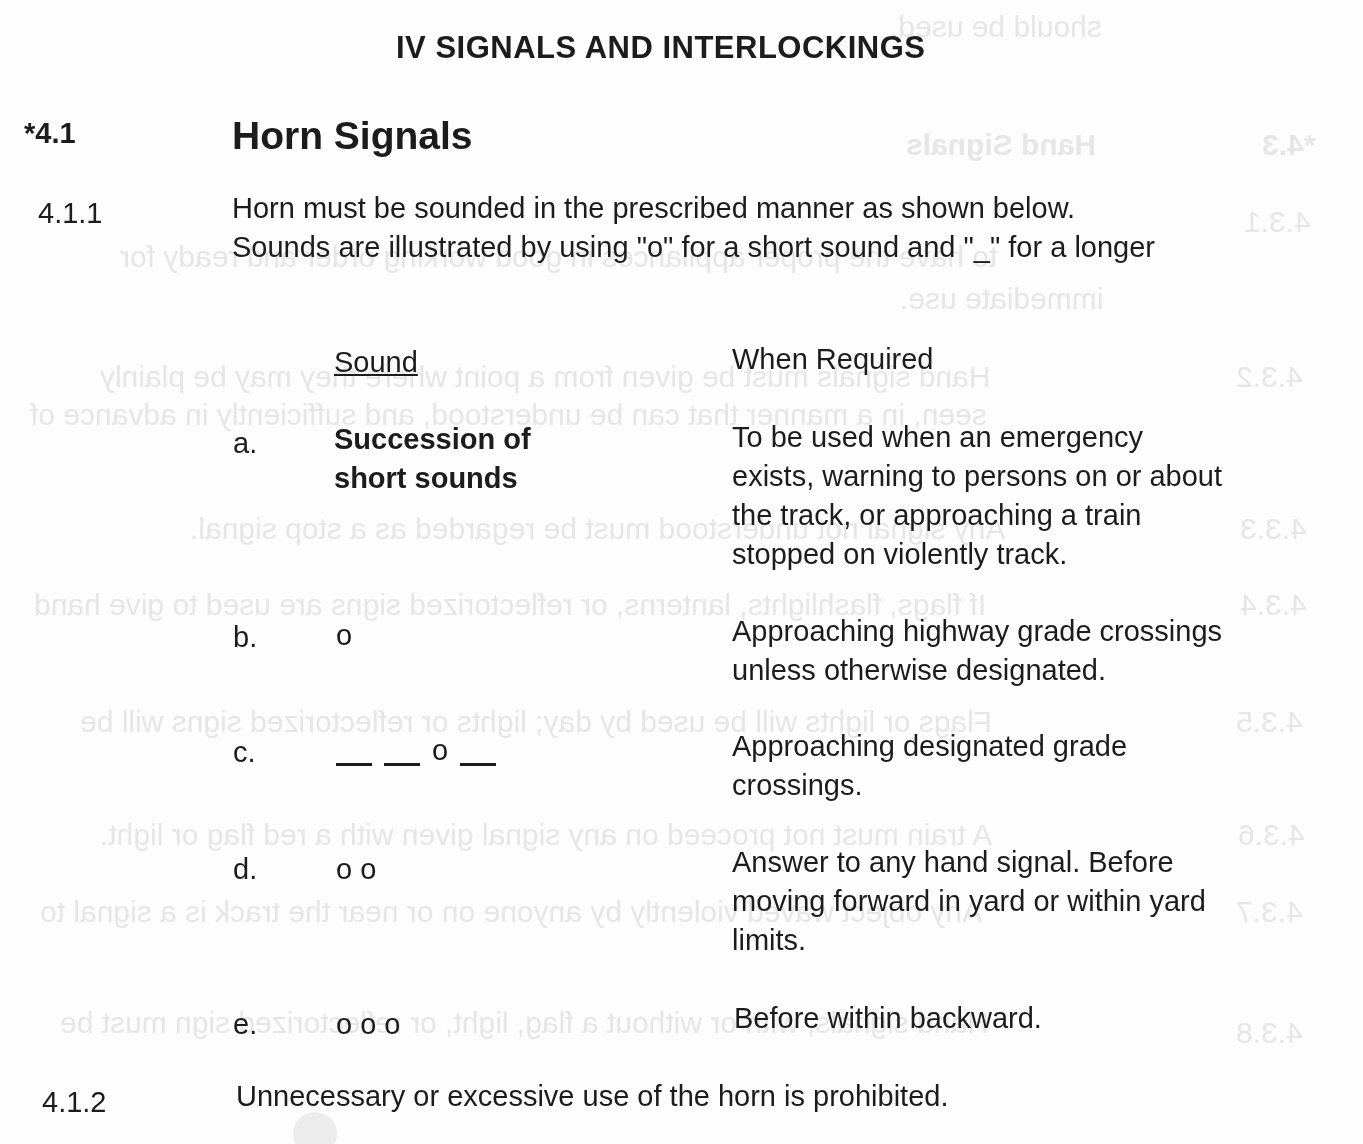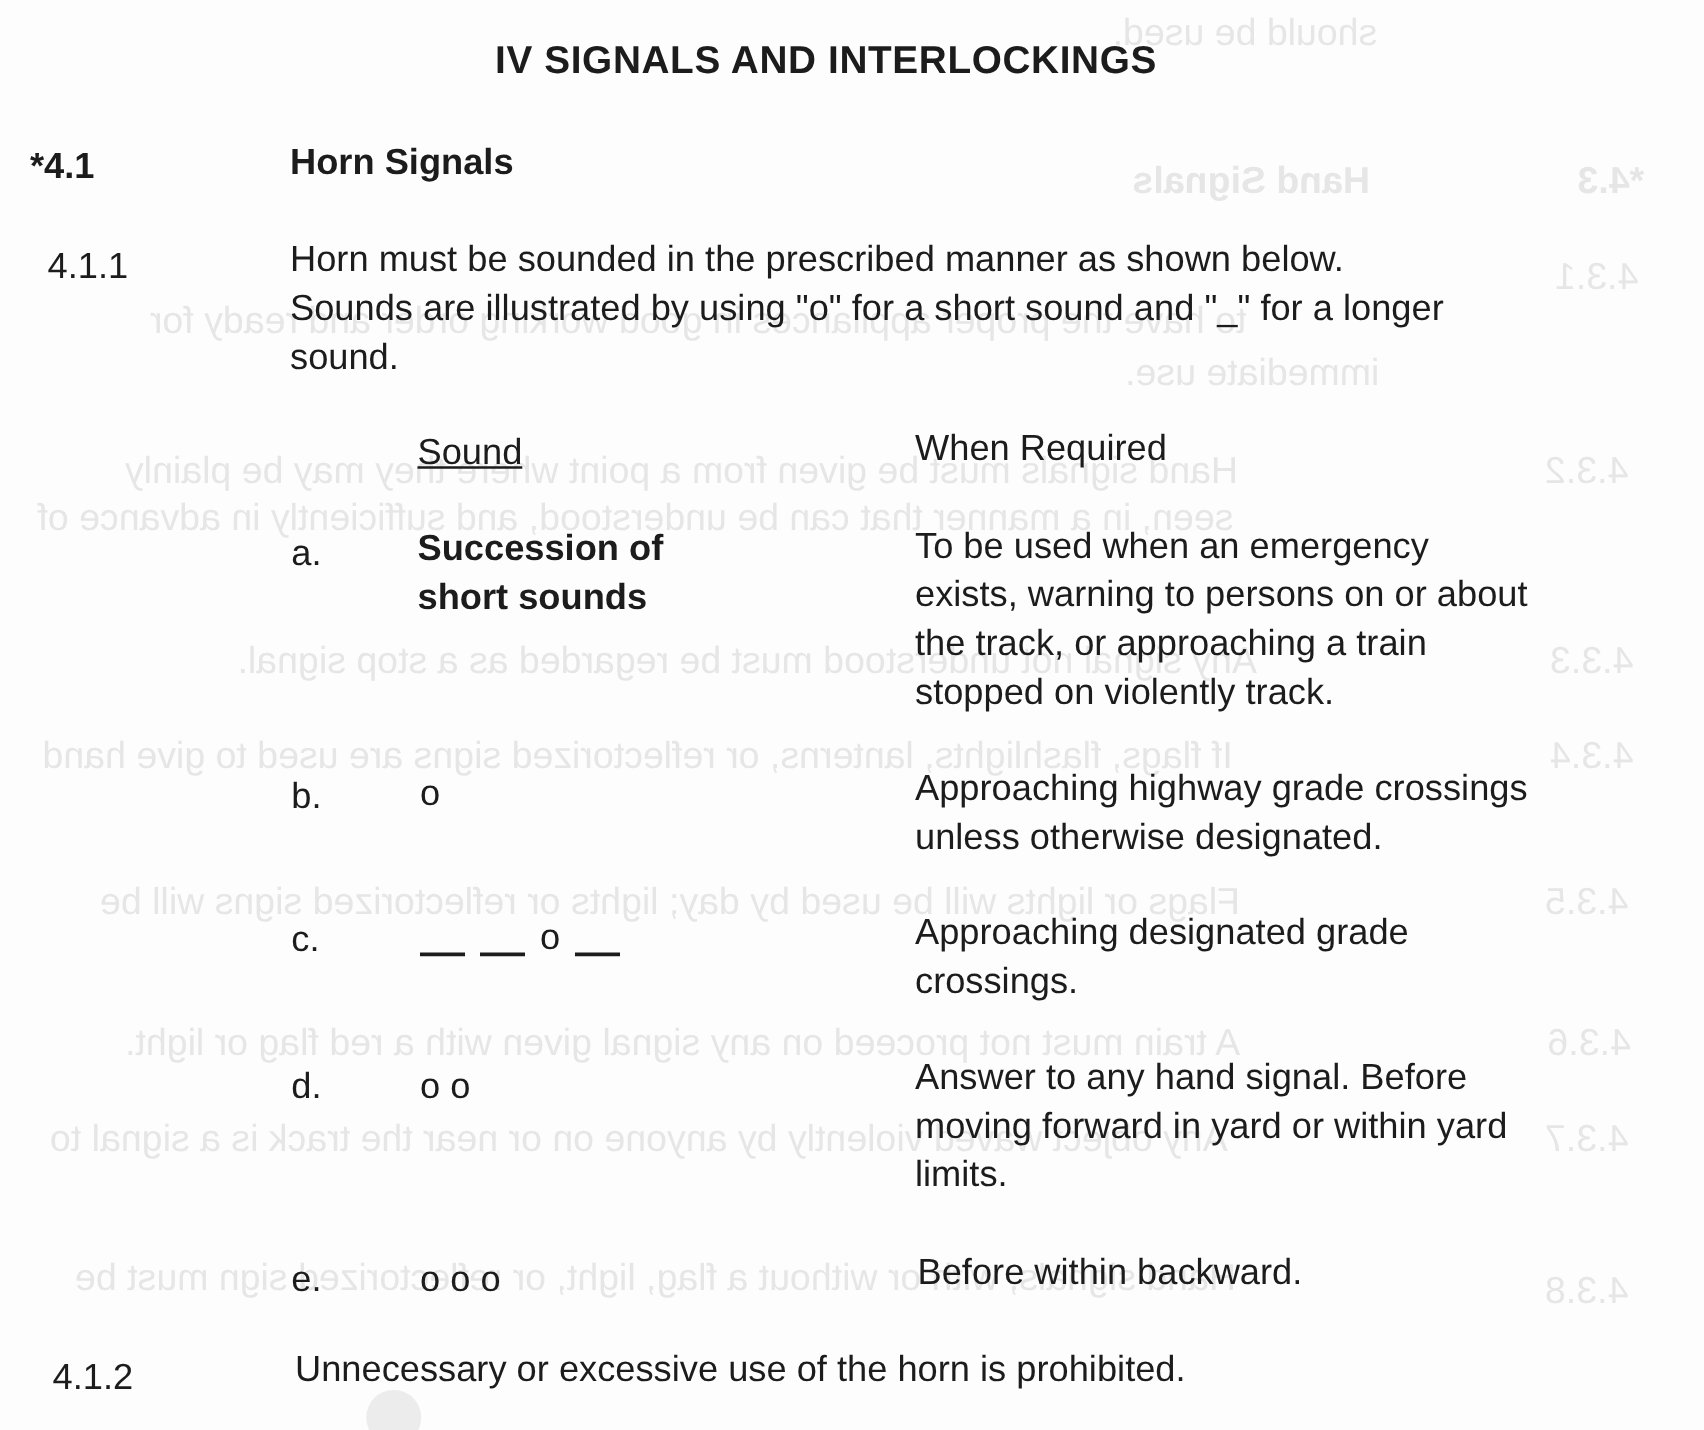--- a/index.html
+++ b/index.html
@@ -22,21 +22,21 @@
     font-size: 30px;
     white-space: nowrap;
     transform: scaleX(-1);
     transform-origin: center;
   }
   .chapter-title {
     left: 396px; top: 30px;
     font-size: 31px; font-weight: bold; letter-spacing: 0.5px;
   }
   .sec-num-bold { font-size: 29px; font-weight: bold; }
-  .sec-title { font-size: 29px; font-weight: bold; }
+  .sec-title { font-size: 39px; font-weight: bold; }
   .txt { font-size: 29px; line-height: 39px; }
   .block { position: absolute; font-size: 29px; line-height: 39px; }
   .sound-dash {
     display: inline-block;
     width: 36px; height: 3px;
     background: #1c1c1c;
     vertical-align: -6px;
     margin-right: 12px;
   }
   .circle-scuff {
@@ -75,21 +75,20 @@
 
 <div class="abs chapter-title">IV  SIGNALS AND INTERLOCKINGS</div>
 
 <div class="abs sec-num-bold" style="left:24px; top:117px;text-align:right;">*4.1</div>
 <div class="abs sec-title" style="left:232px; top:114px;">Horn Signals</div>
 
 <div class="abs txt" style="left:38px; top:194px;">4.1.1</div>
 <div class="block" style="left:232px; top:189px;">
   <div>Horn must be sounded in the prescribed manner as shown below.</div>
   <div>Sounds are illustrated by using "o" for a short sound and "_" for a longer</div>
-  <div>sound.</div>
 </div>
 
 <div class="abs txt" style="left:334px; top:343px;text-decoration:underline;">Sound</div>
 <div class="abs txt" style="left:732px; top:340px;">When Required</div>
 
 <div>
   <div class="abs txt" style="left:233px; top:424px;">a.</div>
   <div class="block" style="left:334px; top:420px;font-weight:bold;">
     <div>Succession of</div>
     <div>short sounds</div>

